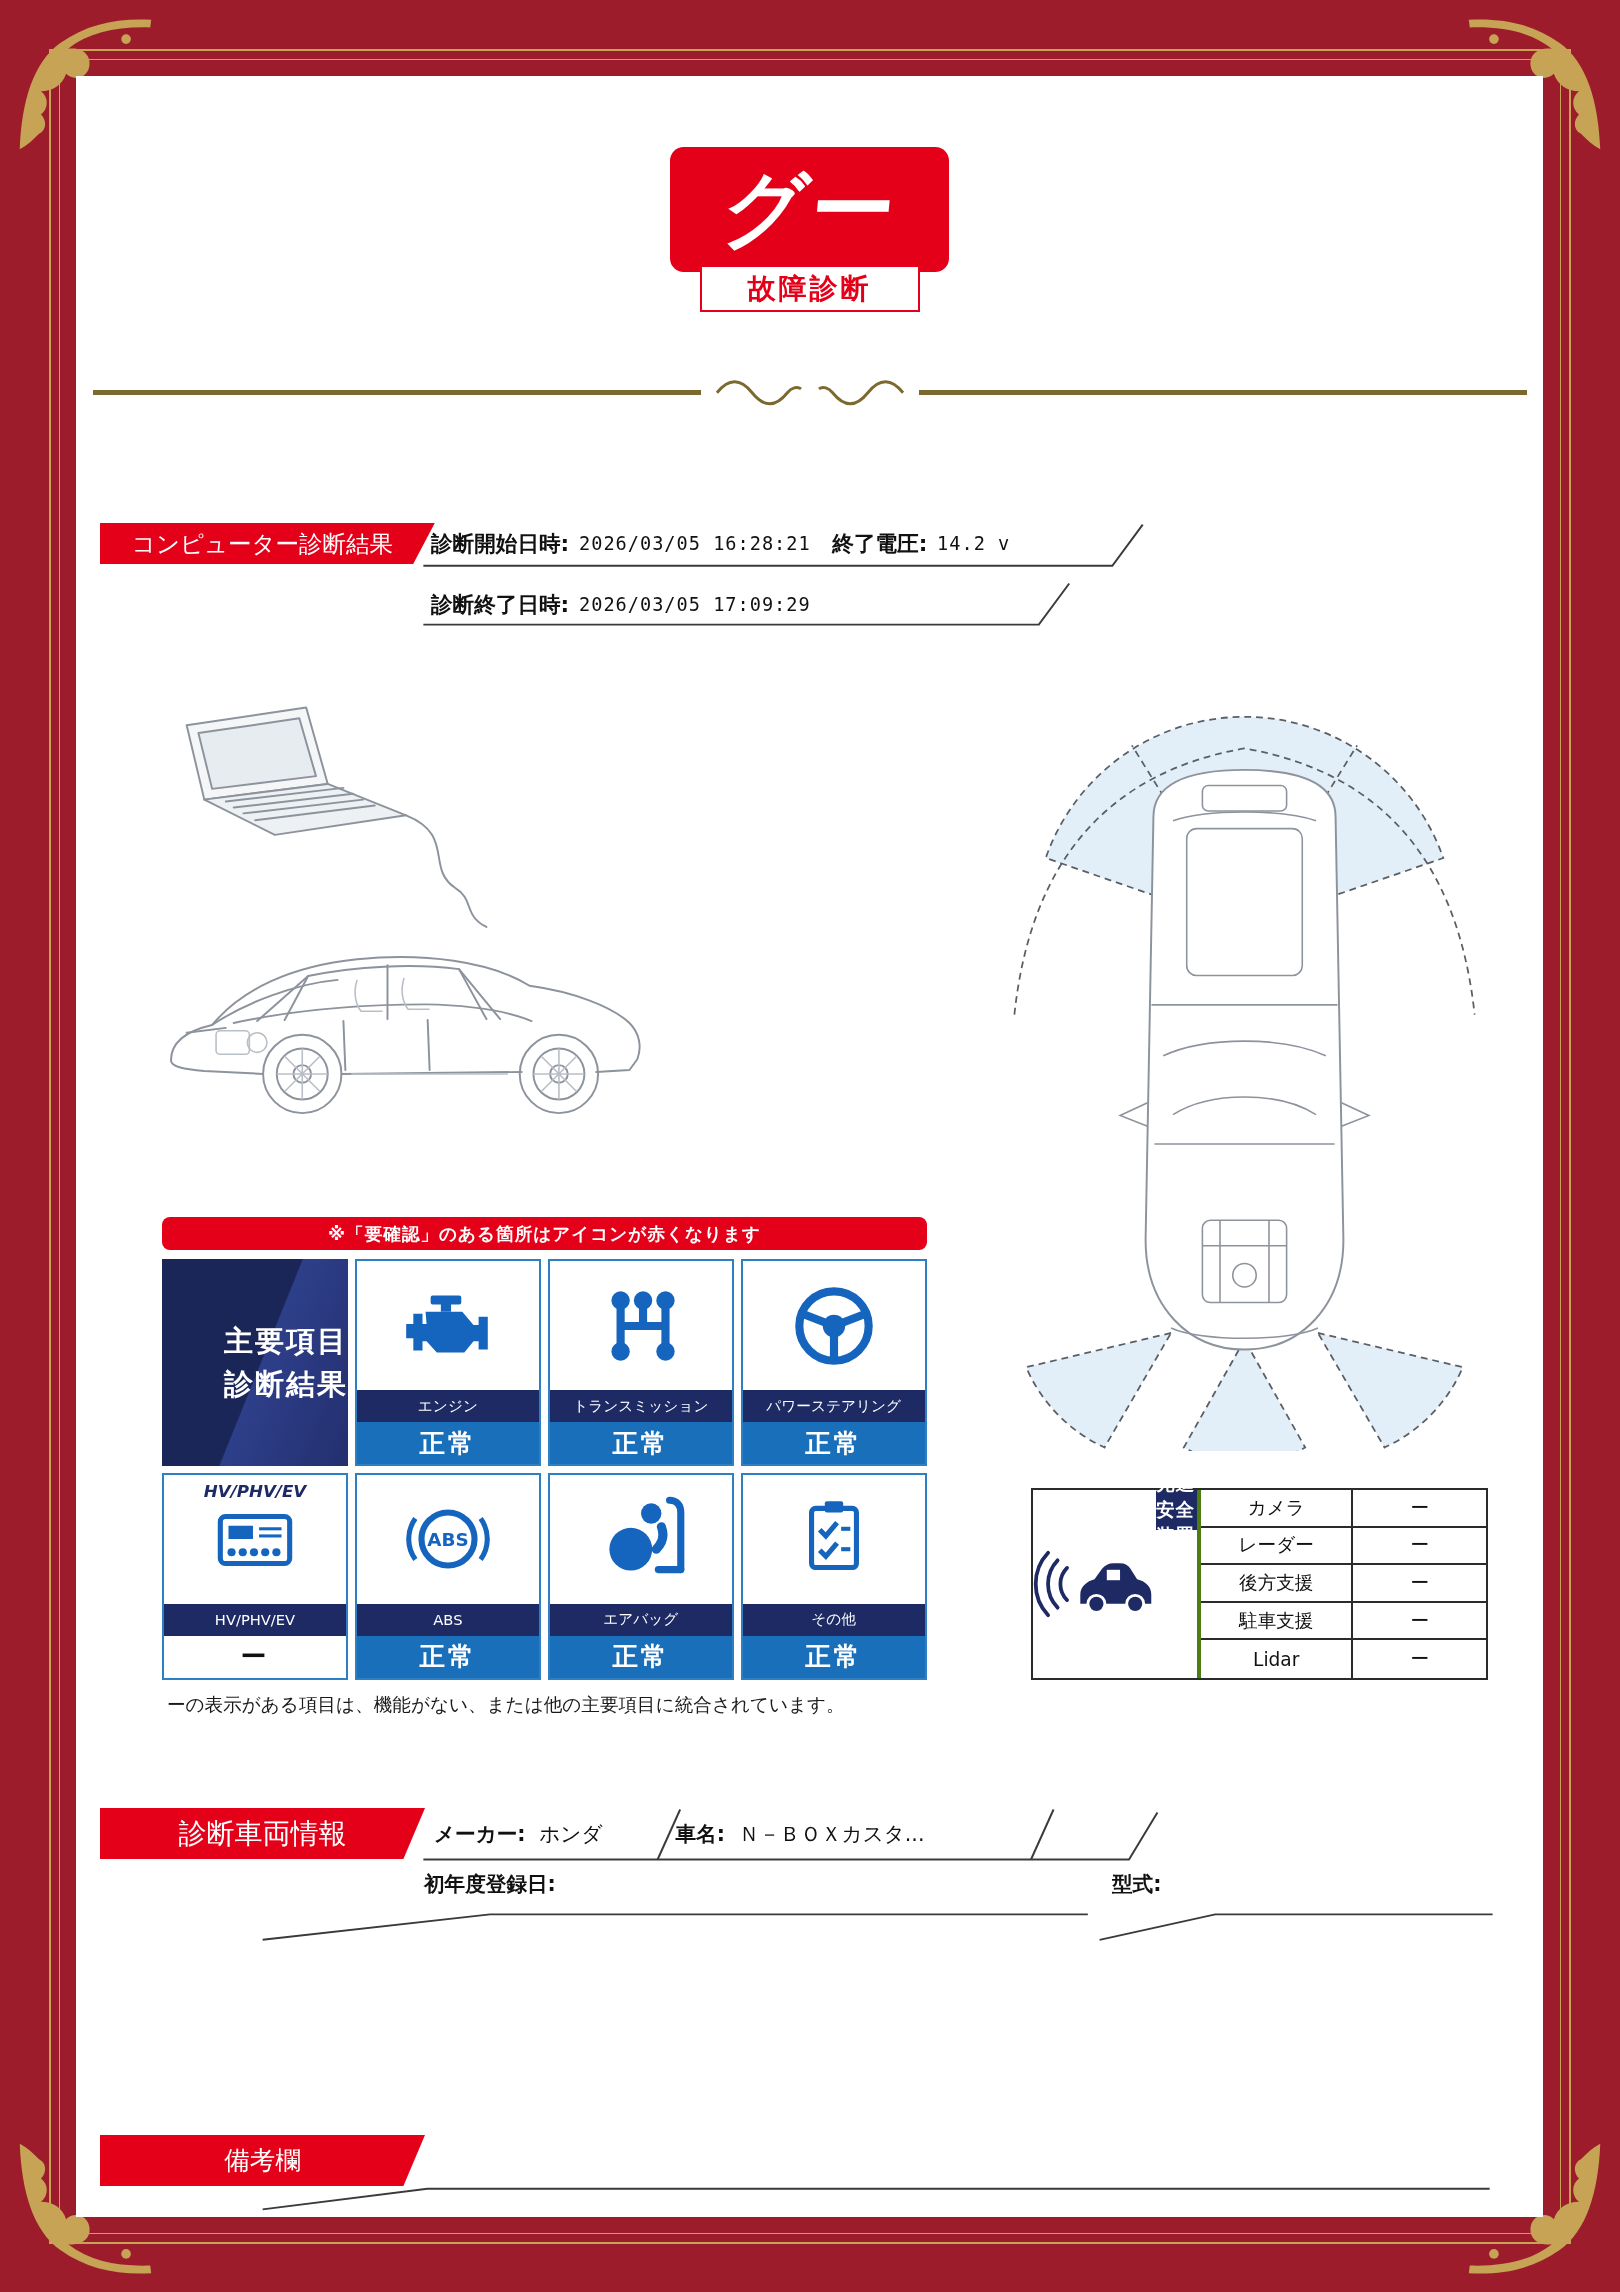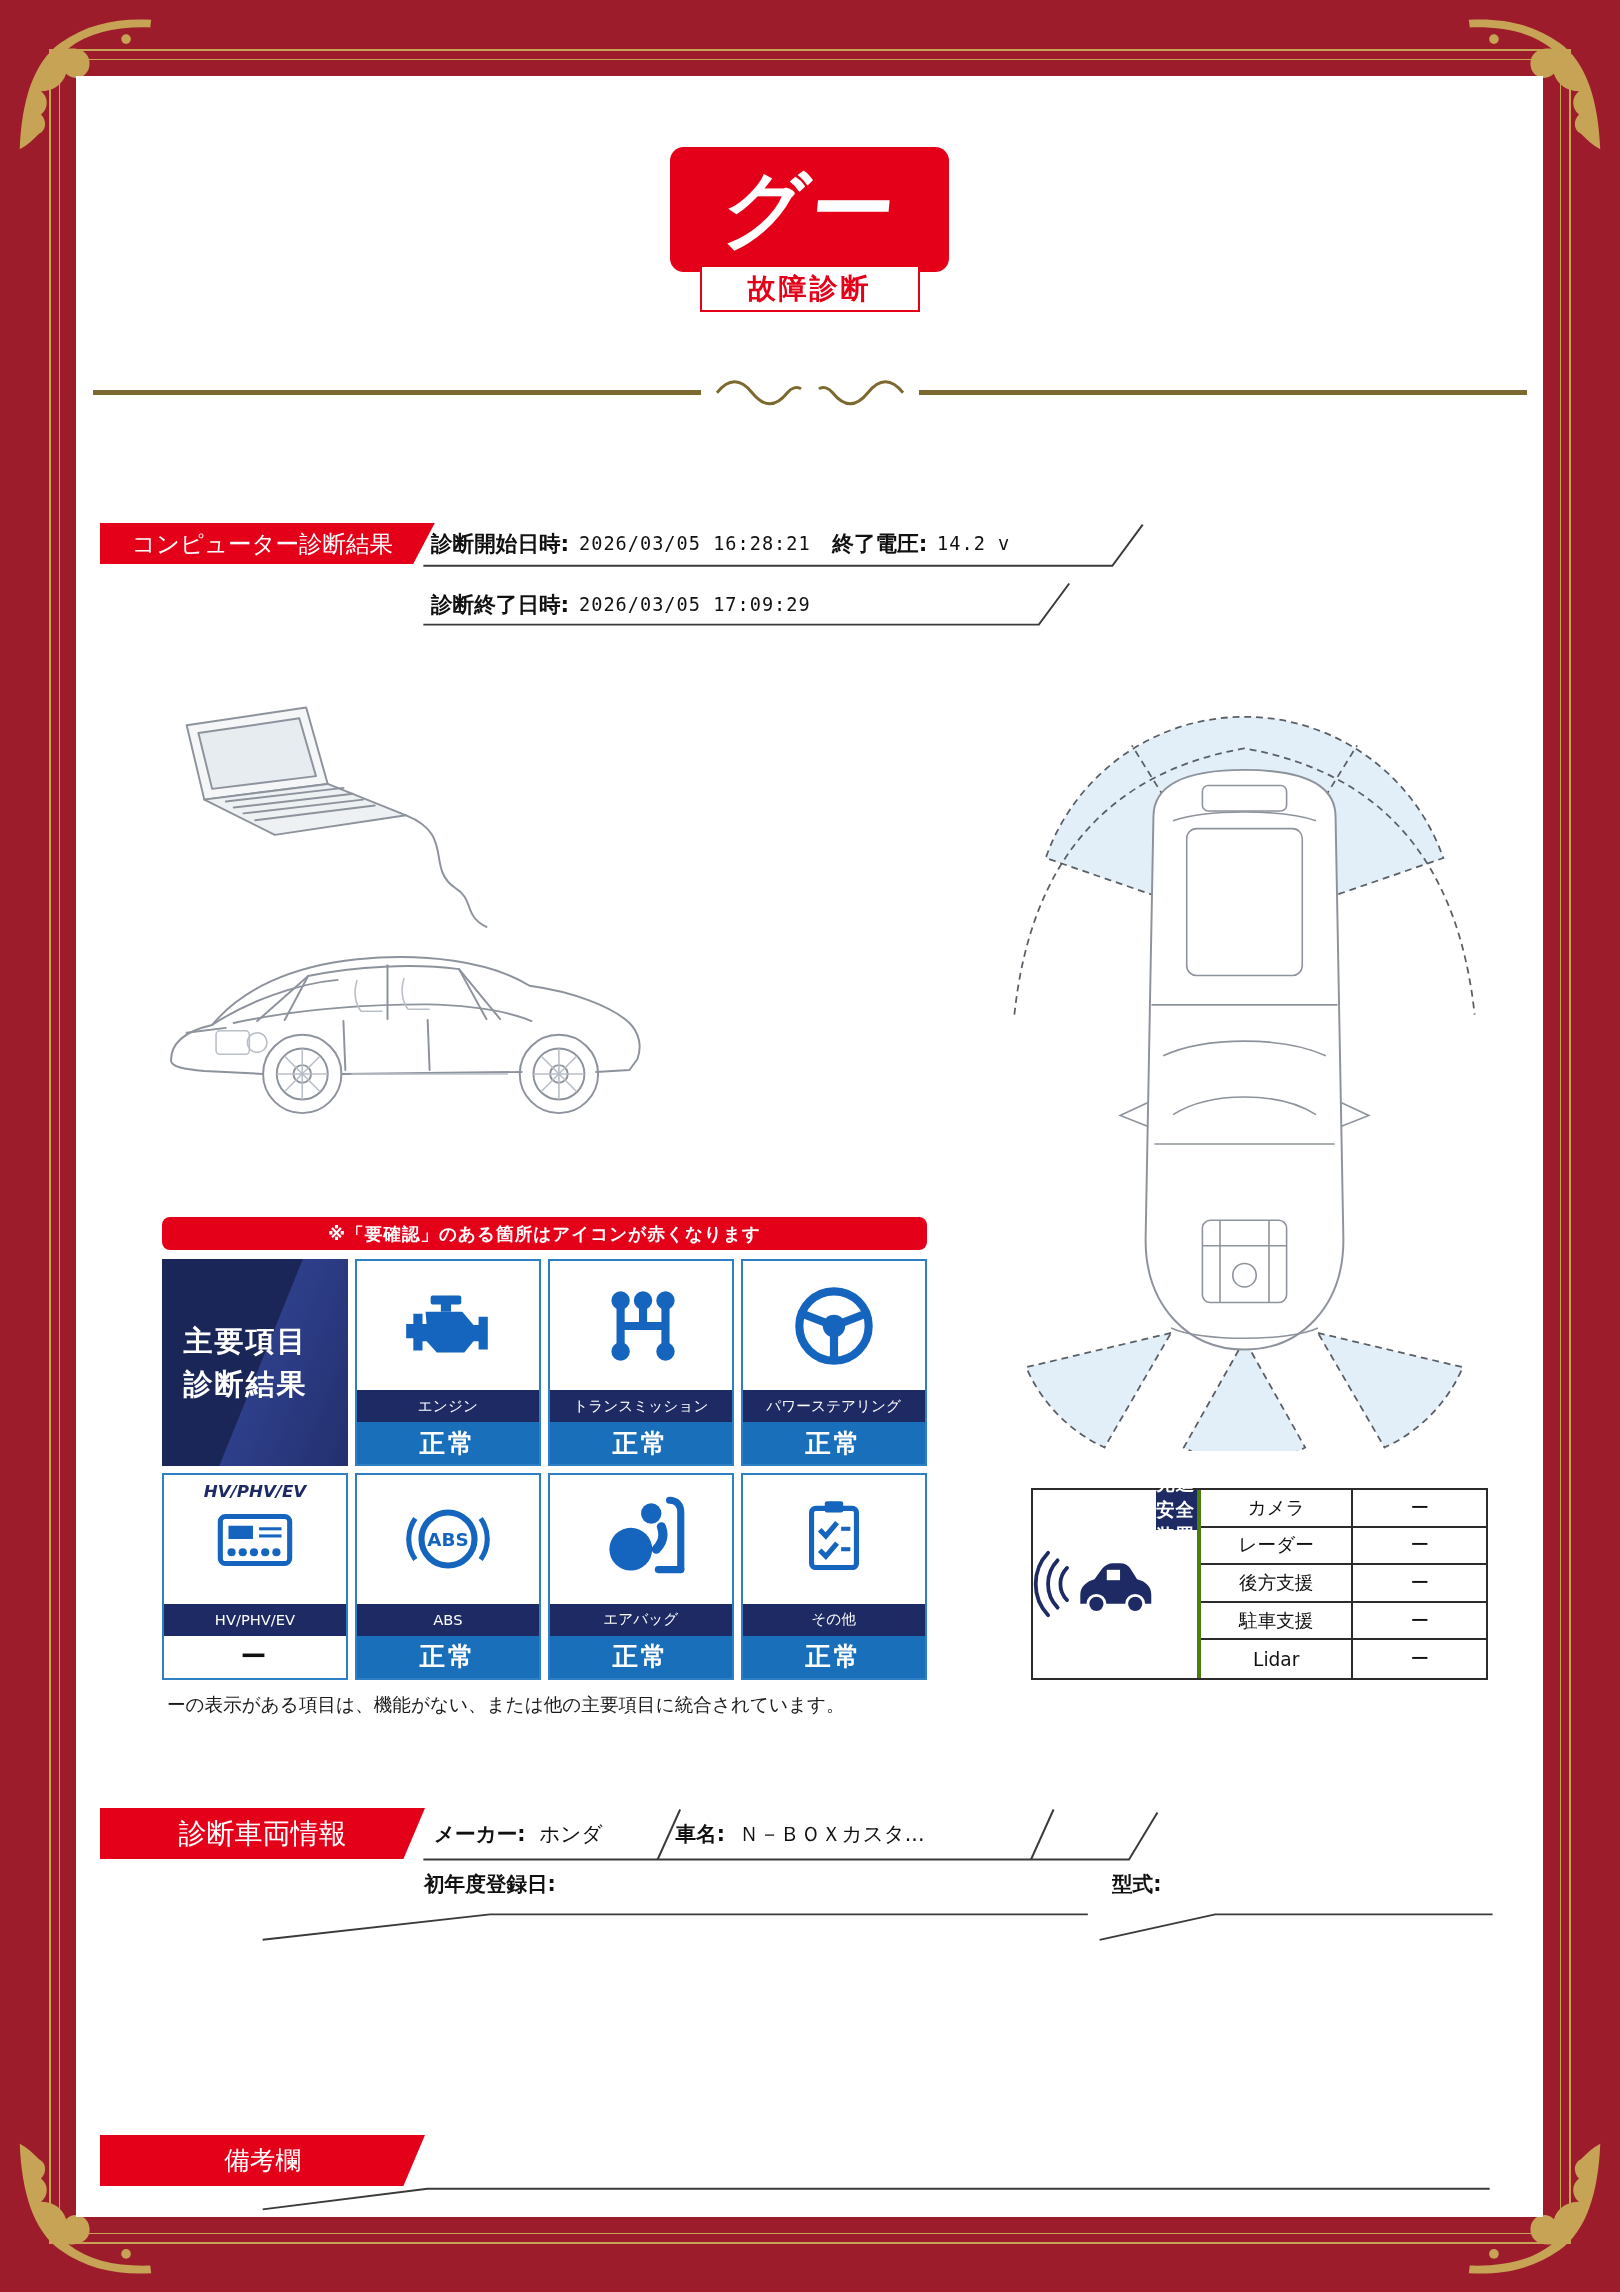--- a/index.html
+++ b/index.html
@@ -55,21 +55,21 @@
   
   .grid{position:absolute;left:162px;top:1259px;display:grid;grid-template-columns:repeat(4,186px);grid-auto-rows:207px;gap:6.9px;}
   .cell{display:flex;flex-direction:column;border:2px solid #2f7fc4;background:#fff;box-sizing:border-box;}
   .cell-icon{flex:1;display:flex;align-items:center;justify-content:center;position:relative;}
   .cell-icon svg{width:102px;height:102px;}
   .hv-overlay{position:absolute;top:5.9px;left:0;right:0;text-align:center;font-size:16.7px;font-style:italic;font-weight:bold;color:#1d2a64;}
   .cell-label{height:32px;background:#1d2a64;color:#fff;font-size:14.7px;font-weight:normal;display:flex;align-items:center;justify-content:center;white-space:nowrap;}
   .cell-status{height:42px;background:#1a6fbb;color:#fff;font-size:25.5px;font-weight:bold;display:flex;align-items:center;justify-content:center;letter-spacing:2.9px;}
   .cell-status.plain{background:#fff;color:#111;}
   .header-box{border:none;background:linear-gradient(112deg,#1a2558 0%,#1a2558 52%,#2e3f8a 52.5%,#232f6e 100%);
-    color:#fff;display:flex;flex-direction:column;justify-content:center;padding-left:21.6px;font-size:29px;font-weight:bold;line-height:1.45;letter-spacing:2px;}
+    color:#fff;display:flex;flex-direction:column;justify-content:center;padding-left:21.6px;font-size:29px;font-weight:bold;line-height:1.45;letter-spacing:2px;align-items:flex-end;}
   .footnote{position:absolute;left:167px;top:1692px;font-size:18.6px;color:#1a1a1a;}
 
   
   .safety{position:absolute;left:1031px;top:1488px;width:457px;height:192px;display:flex;border:2px solid #2b2b2b;box-sizing:border-box;background:#fff;}
   .safety-left{width:168px;display:flex;flex-direction:row;border-right:4px solid #4d7c0f;box-sizing:border-box;}
   .safety-icon{flex:1;display:flex;align-items:center;justify-content:center;}
   .safety-icon svg{width:123px;height:86px;}
   .safety-caption{height:40px;background:#1d2a64;color:#fff;font-size:18.6px;font-weight:bold;display:flex;align-items:center;justify-content:center;letter-spacing:1px;}
   .safety-table{flex:1;display:grid;grid-template-columns:1.15fr 1fr;grid-auto-rows:1fr;}
   .s-name,.s-val{display:flex;align-items:center;justify-content:center;font-size:18.6px;color:#111;border-bottom:2px solid #2b2b2b;box-sizing:border-box;}

